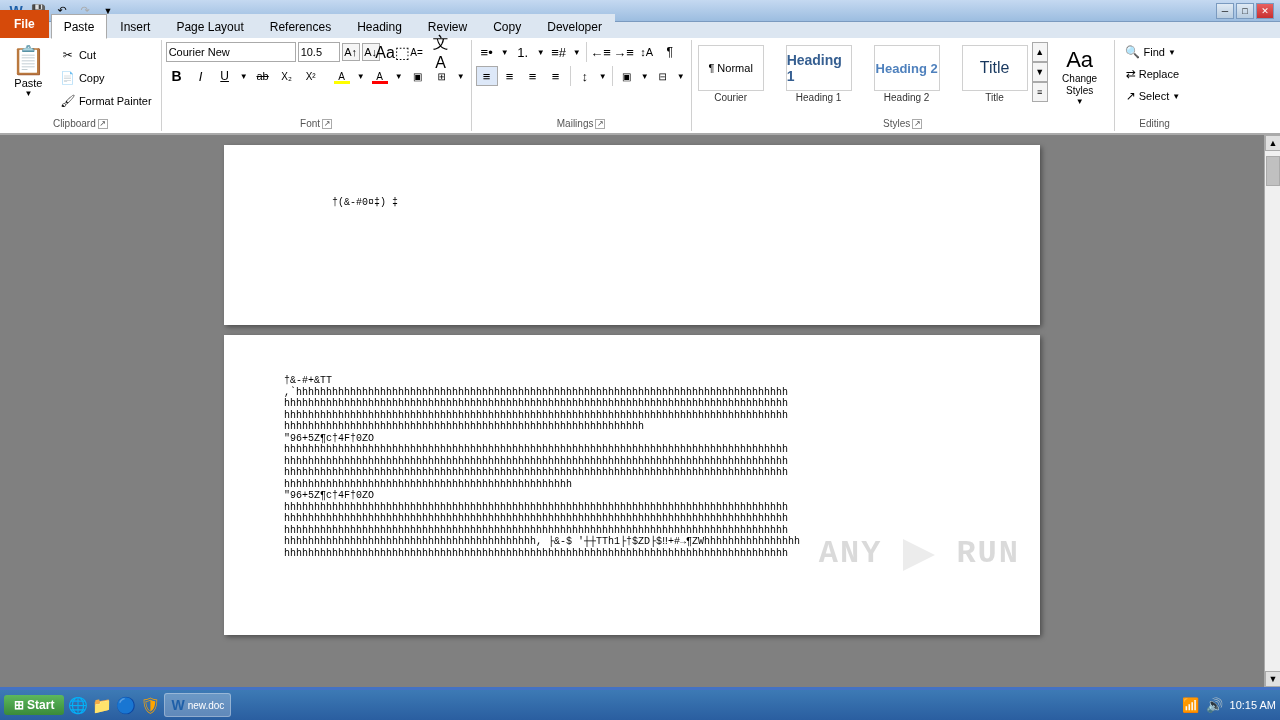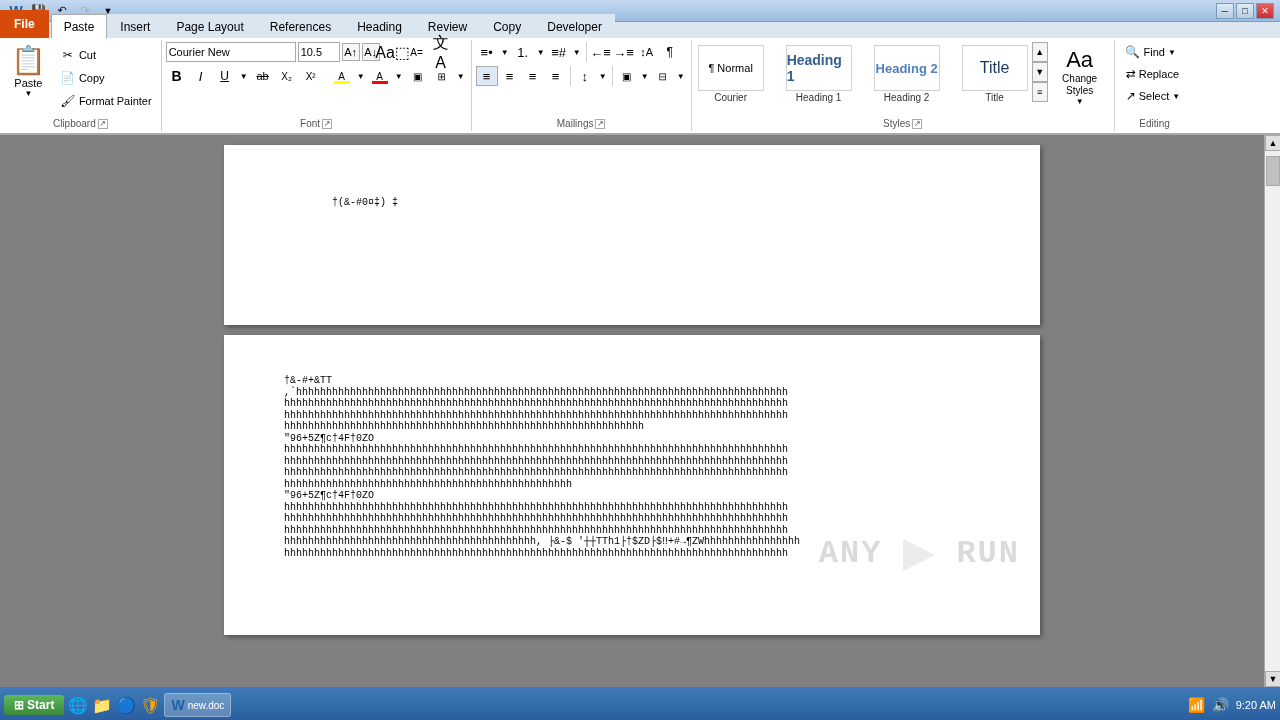--- a/index.html
+++ b/index.html
@@ -651,15 +651,15 @@
   <div class="taskbar-icon" style="font-size:16px;">📁</div>
   <div class="taskbar-icon" style="font-size:16px;">🔵</div>
   <div class="taskbar-icon" style="font-size:16px; color:orange;">🛡</div>
   <div class="taskbar-btn" style="background: rgba(255,255,255,0.25);">
     <span style="color:#1e5fa8; font-weight:bold; font-size:14px;">W</span>
     <span style="margin-left:3px; font-size:10px;">new.doc</span>
   </div>
   <div class="taskbar-right">
     <span style="font-size:14px; cursor:pointer;">📶</span>
     <span style="font-size:14px; cursor:pointer;">🔊</span>
-    <span>9:20 AM</span>
+    <span>10:15 AM</span>
   </div>
 </div>
 
 </body></html>

